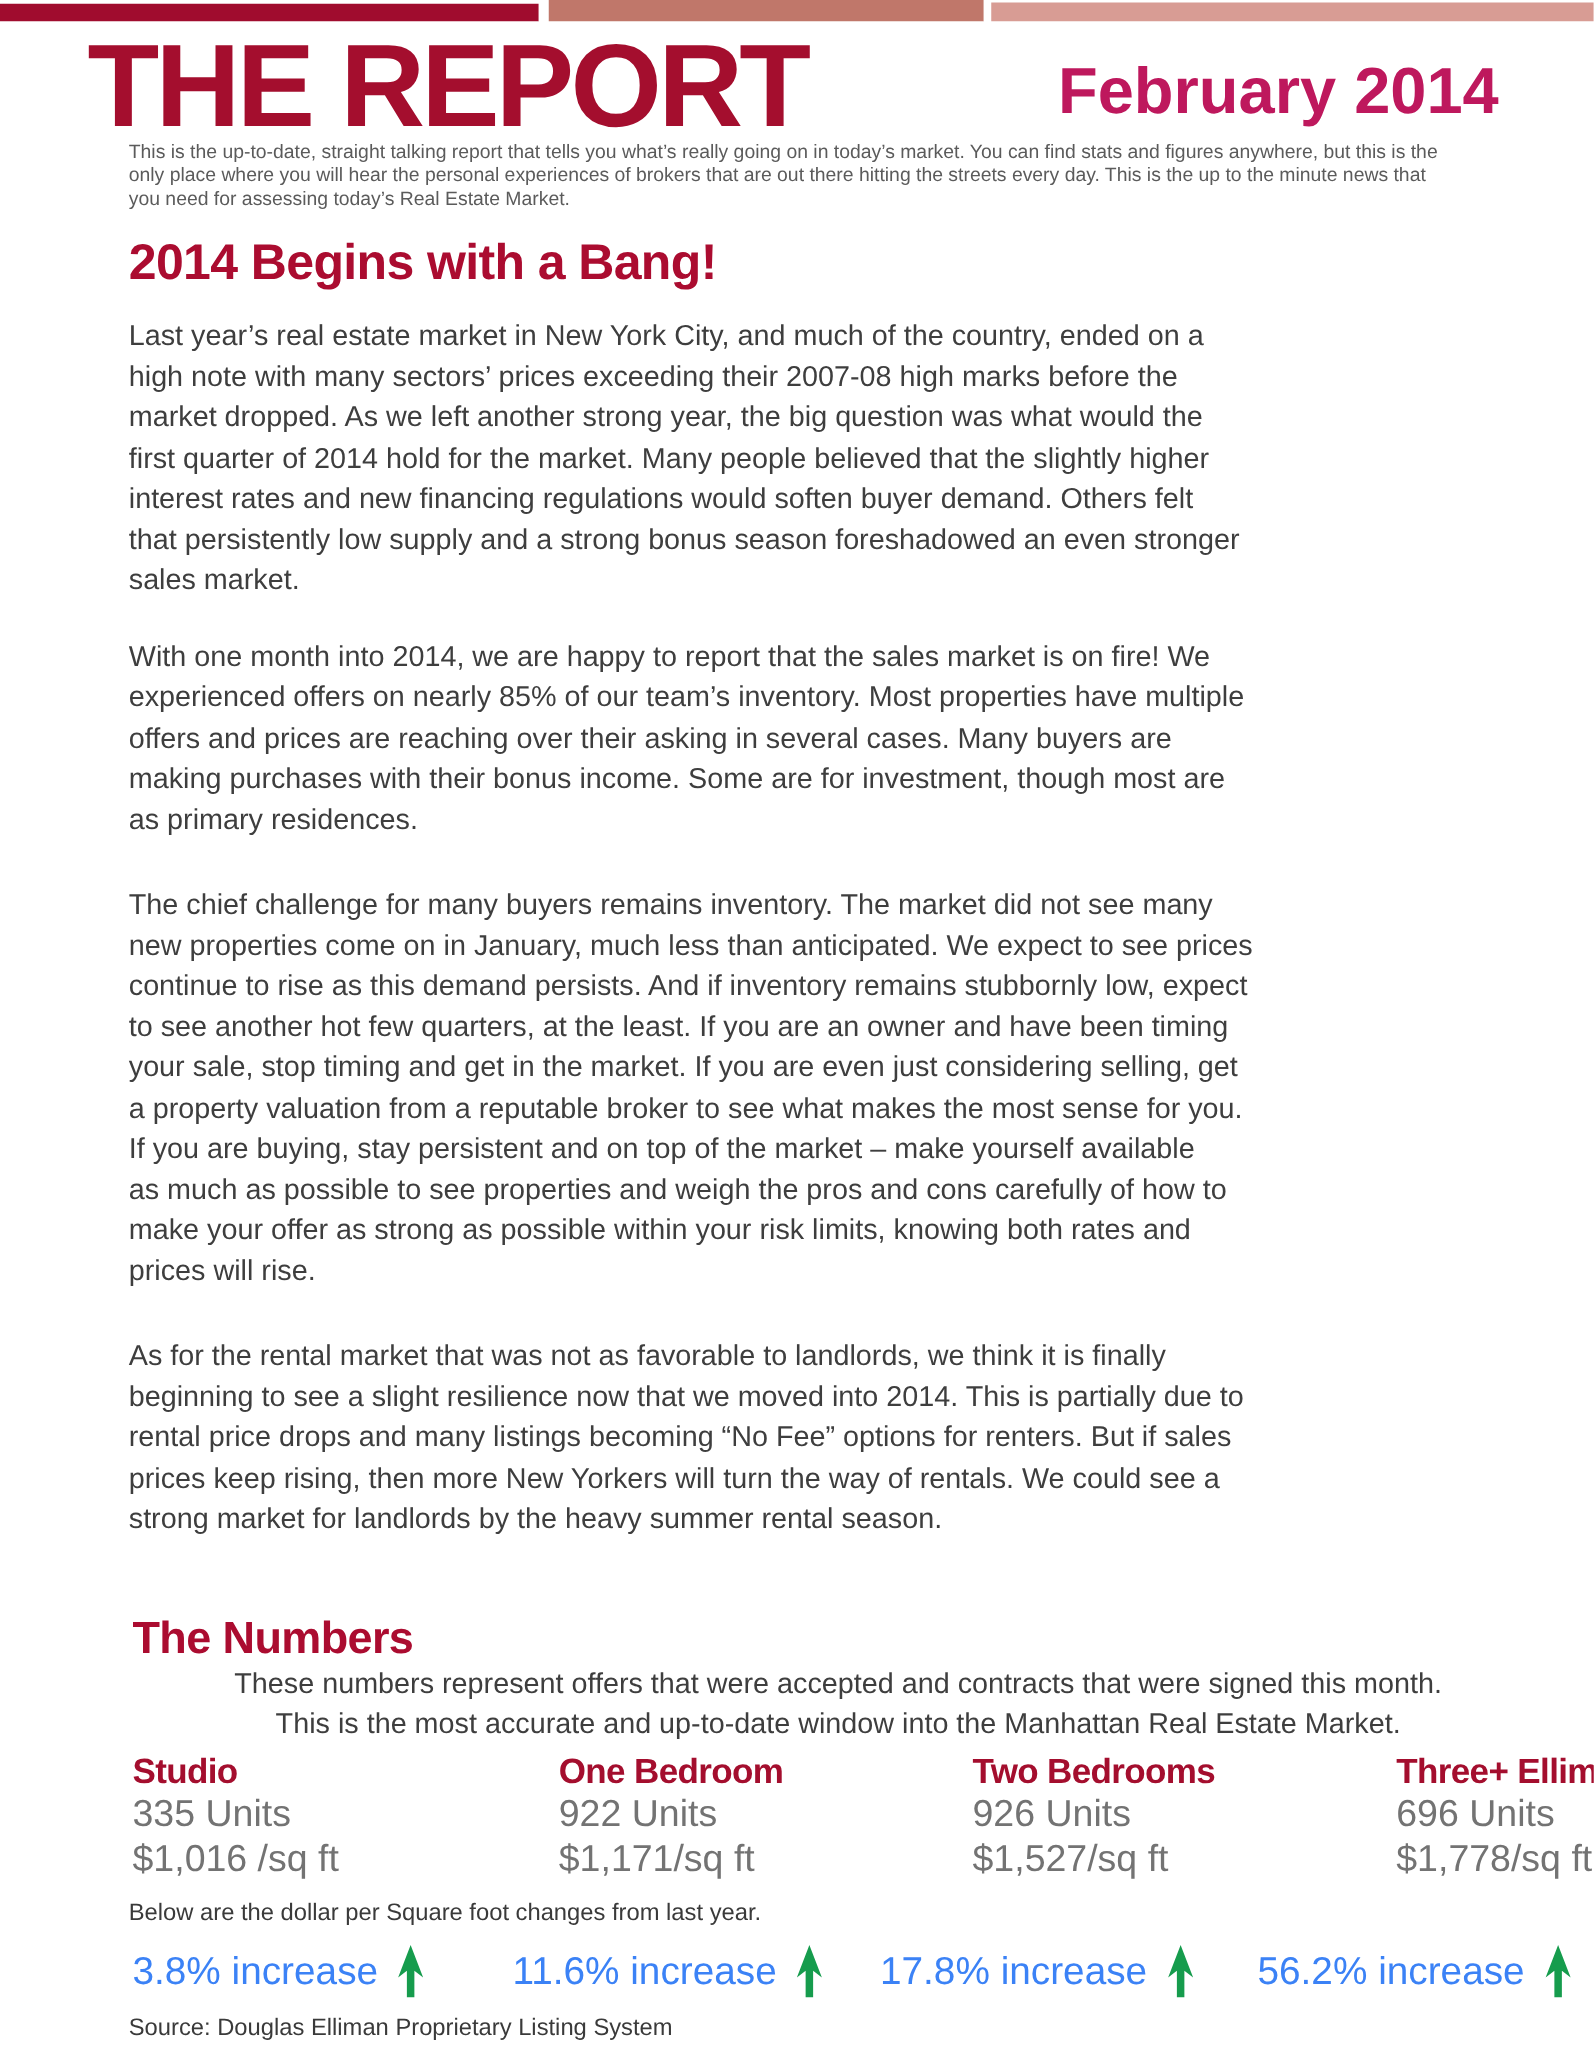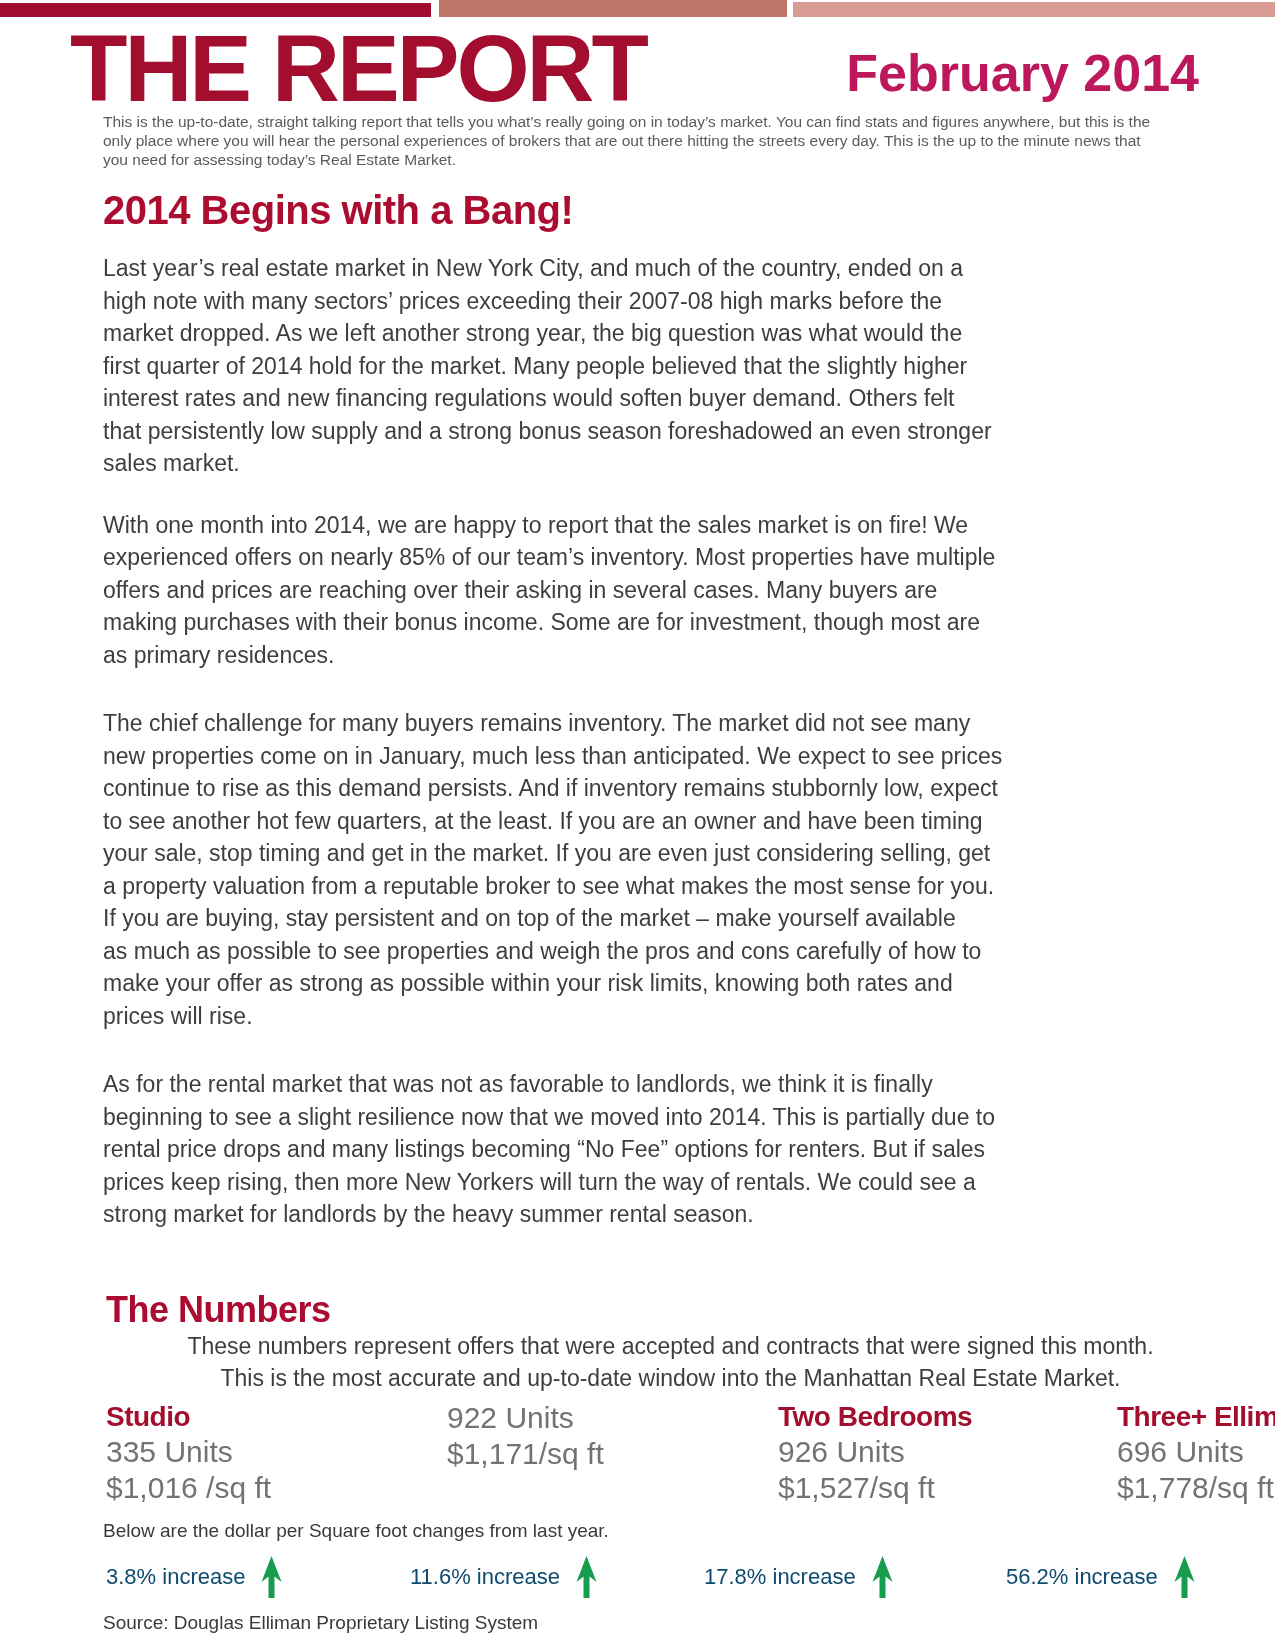--- a/index.html
+++ b/index.html
@@ -125,22 +125,22 @@
   }
 
   .percent-grid { margin-top: 12px; }
   .percent-cell {
     display: flex;
     align-items: center;
     gap: 15px;
     height: 44px;
   }
   .percent-text {
-    font-size: 22px;
-    color: #0c4a6e;
+    font-size: 31px;
+    color: #3b82f6;
     white-space: nowrap;
   }
   .up-arrow { width: 23px; height: 42px; display: block; }
 
   .source-line {
     margin-top: 12px;
     font-size: 19px;
     line-height: 24px;
     color: #3a3a3a;
   }
@@ -204,20 +204,21 @@
     <div class="numbers-desc">These numbers represent offers that were accepted and contracts that were signed this month.
 This is the most accurate and up-to-date window into the Manhattan Real Estate Market.</div>
 
     <div class="stats-grid">
       <div class="stat-col">
         <div class="stat-label">Studio</div>
         <div class="stat-units">335 Units</div>
         <div class="stat-price">$1,016 /sq ft</div>
       </div>
       <div class="stat-col">
+        <div class="stat-label">One Bedroom</div>
         <div class="stat-units">922 Units</div>
         <div class="stat-price">$1,171/sq ft</div>
       </div>
       <div class="stat-col">
         <div class="stat-label">Two Bedrooms</div>
         <div class="stat-units">926 Units</div>
         <div class="stat-price">$1,527/sq ft</div>
       </div>
       <div class="stat-col">
         <div class="stat-label">Three+ Elliman</div>

